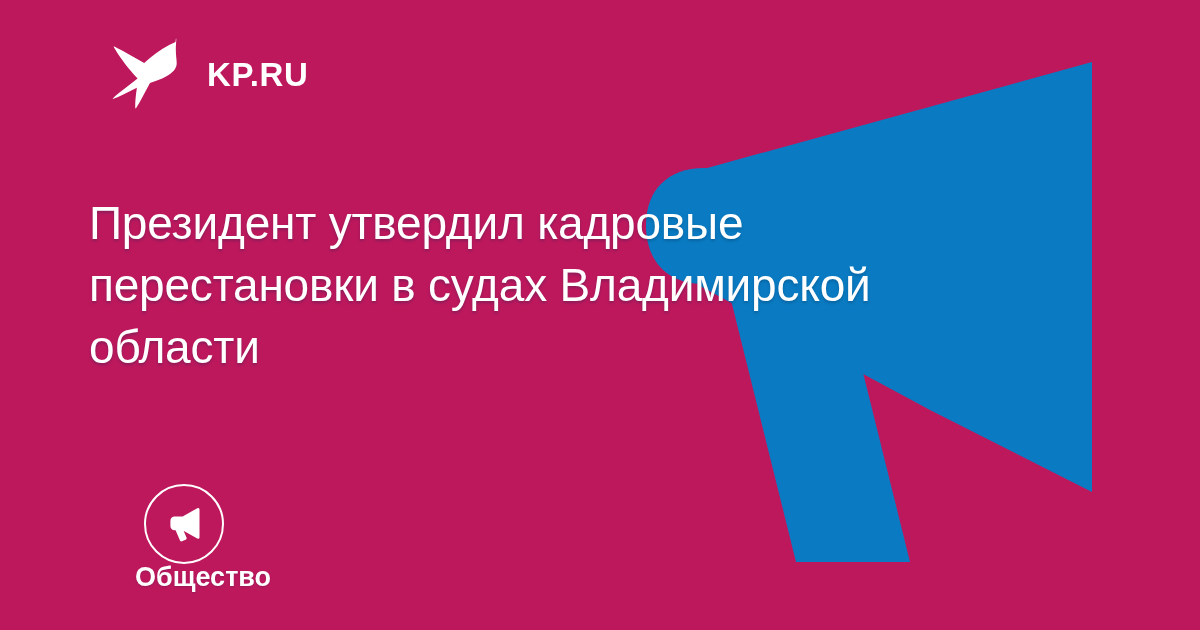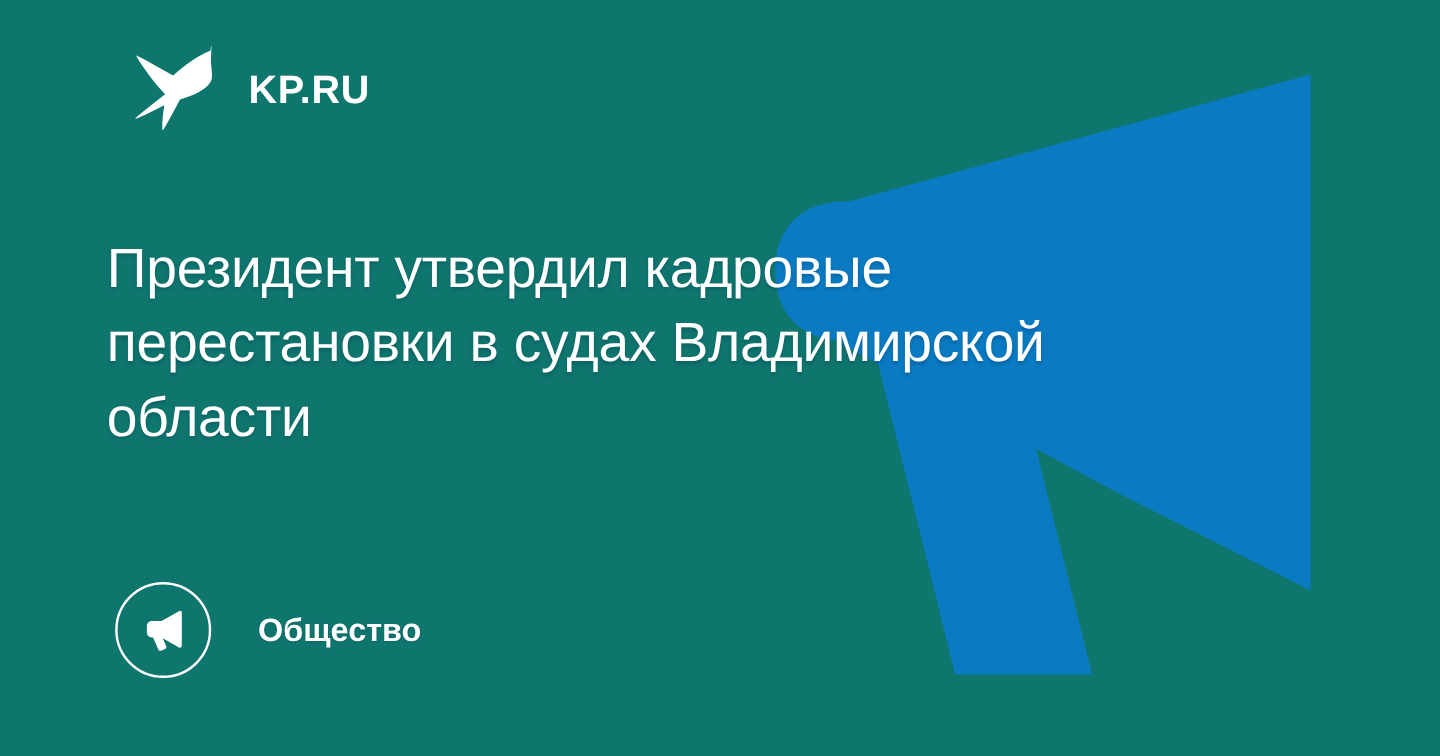--- a/index.html
+++ b/index.html
@@ -6,21 +6,21 @@
   html, body {
     margin: 0;
     padding: 0;
     background: #ffffff;
   }
   #card {
     position: relative;
     width: 1200px;
     height: 630px;
     overflow: hidden;
-    background: #0f766e;
+    background: #be185d;
     font-family: "Liberation Sans", "DejaVu Sans", sans-serif;
     -webkit-font-smoothing: antialiased;
   }
 
   
   .watermark {
     position: absolute;
     inset: 0;
     width: 1200px;
     height: 630px;
@@ -67,20 +67,21 @@
   }
 
   
   .category {
     position: absolute;
     left: 96px;
     top: 484px;
     display: flex;
     align-items: center;
     height: 82px;
+    flex-direction: column;
   }
   .category-badge {
     position: relative;
     width: 80px;
     height: 80px;
     border: 2px solid #ffffff;
     border-radius: 50%;
     box-sizing: border-box;
     display: flex;
     align-items: center;

